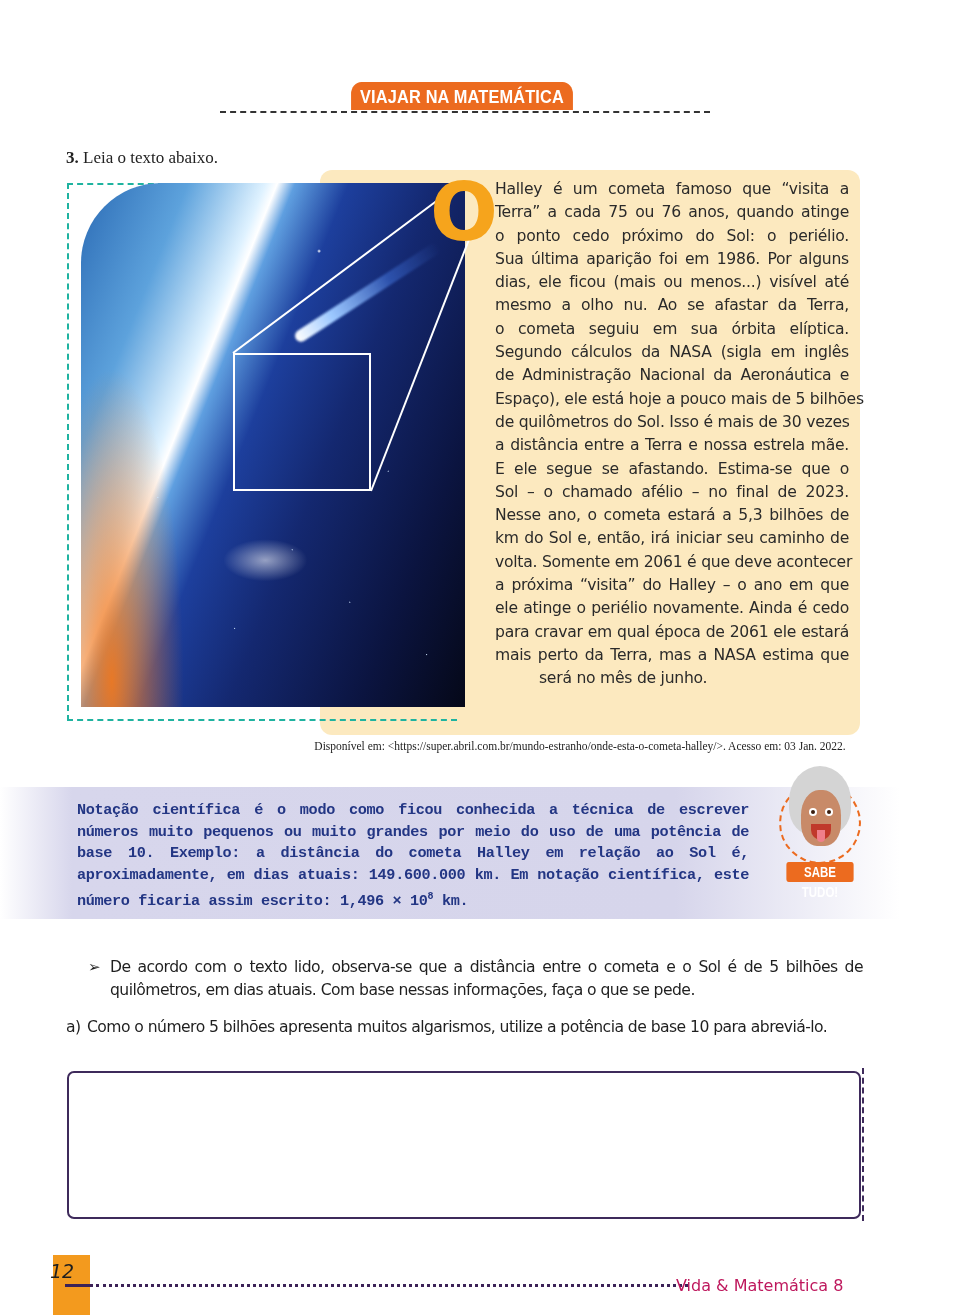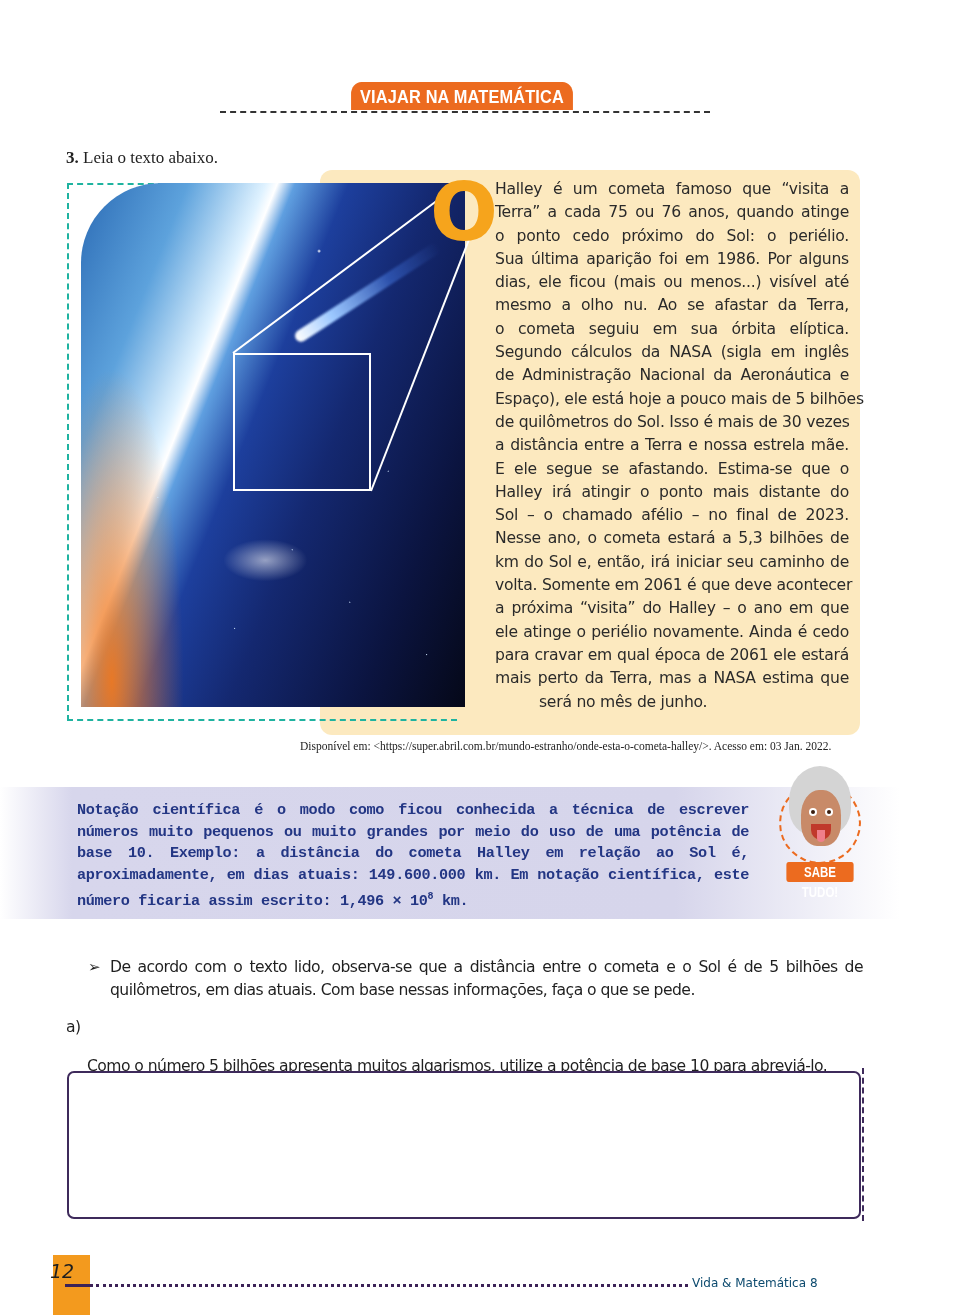--- a/index.html
+++ b/index.html
@@ -49,21 +49,21 @@
 
     .drop-cap { position: absolute; left: 430px; top: 178px; font-family: "DejaVu Sans", sans-serif;
       font-weight: bold; font-size: 80px; line-height: 70px; color: #f6a41c; }
 
     .article-text { position: absolute; left: 495px; top: 178px; width: 354px;
       font-family: "DejaVu Sans", sans-serif; font-size: 15.6px; line-height: 23.3px;
       color: #2a2a2a; text-align: justify; letter-spacing: -0.25px; }
     .article-text .line { display: block; text-align-last: justify; white-space: nowrap; }
     .article-text .line.last { text-align-last: left; margin-left: 44px; }
 
-    .source { position: absolute; left: 300px; top: 740px; width: 560px; text-align: left;
+    .source { position: absolute; left: 300px; top: 740px; width: 560px; text-align: center;
       font-family: "Liberation Serif", serif; font-size: 11.5px; color: #222; }
 
     
     .info-band { position: absolute; left: 0; top: 787px; width: 900px; height: 132px;
       background: linear-gradient(90deg, #ffffff 0%, #d7d6ec 8%, #d6d5eb 75%, #ffffff 100%); }
     .info-text { position: absolute; left: 77px; top: 800px; width: 672px;
       font-family: Liberation Mono, monospace; font-weight: bold; font-size: 15.2px; line-height: 21.5px;
       color: #233684; text-align: justify; letter-spacing: -0.35px; }
     .info-text sup { font-size: 10px; }
     .mascot { position: absolute; left: 775px; top: 764px; width: 90px; height: 120px; }
@@ -79,32 +79,32 @@
       font-family: "Liberation Sans", sans-serif; transform: scaleX(0.82); }
 
     
     .bullet-item { position: absolute; left: 88px; top: 956px; width: 775px;
       font-family: "DejaVu Sans", sans-serif; font-size: 15.6px; line-height: 23px; color: #1f1f1f; letter-spacing: -0.55px; }
     .bullet-arrow { position: absolute; left: 0; top: 0; font-size: 15px; }
     .bullet-body { margin-left: 22px; display: block; text-align: justify; }
     .sub-question { position: absolute; left: 66px; top: 1016px; width: 795px;
       font-family: "DejaVu Sans", sans-serif; font-size: 15.6px; line-height: 23px; color: #1f1f1f; letter-spacing: -0.55px; }
     .sub-question .label { position: absolute; left: 0; top: 0; }
-    .sub-question .body { display: block; margin-left: 21px; text-align: justify; margin-top: 39px; }
+    .sub-question .body { display: block; margin-left: 21px; text-align: justify; }
 
     .answer-box { position: absolute; left: 67px; top: 1071px; width: 794px; height: 148px;
       border: 2px solid #3e2a5b; border-radius: 7px; background: #fff; }
     .answer-edge { position: absolute; left: 862px; top: 1068px; height: 153px; border-left: 2px dashed #3e2a5b; }
 
     
     .page-num-block { position: absolute; left: 53px; top: 1255px; width: 37px; height: 60px; background: #f39a1e; }
     .page-num { position: absolute; left: 50px; top: 1260px; font-family: "DejaVu Sans", sans-serif; font-style: italic; font-size: 19px; color: #1f1f1f; }
     .footer-bar { position: absolute; left: 65px; top: 1284px; width: 28px; height: 3px; background: #3c2257; }
     .footer-dots { position: absolute; left: 96px; top: 1284px; width: 592px; height: 0; border-top: 3px dotted #3c2257; }
-    .footer-title { position: absolute; left: 692px; top: 1276px; font-family: "DejaVu Sans", sans-serif; font-size: 12px; color: #0c4a6e; }
+    .footer-title { position: absolute; left: 676px; top: 1276px; font-family: "DejaVu Sans", sans-serif; font-size: 16px; color: #be185d; }
   </style>
 </head>
 <body>
 
 <div class="section-header">
   <div class="section-tab">VIAJAR NA MATEMÁTICA</div>
   <div class="section-rule"></div>
 </div>
 
 <div class="question-intro">
@@ -132,21 +132,20 @@
   <span class="line">Sua última aparição foi em 1986. Por alguns</span>
   <span class="line">dias, ele ficou (mais ou menos...) visível até</span>
   <span class="line">mesmo a olho nu. Ao se afastar da Terra,</span>
   <span class="line">o cometa seguiu em sua órbita elíptica.</span>
   <span class="line">Segundo cálculos da NASA (sigla em inglês</span>
   <span class="line">de Administração Nacional da Aeronáutica e</span>
   <span class="line">Espaço), ele está hoje a pouco mais de 5 bilhões</span>
   <span class="line">de quilômetros do Sol. Isso é mais de 30 vezes</span>
   <span class="line">a distância entre a Terra e nossa estrela mãe.</span>
   <span class="line">E ele segue se afastando. Estima-se que o</span>
-  <span class="line">Halley irá atingir o ponto mais distante do</span>
   <span class="line">Sol – o chamado afélio – no final de 2023.</span>
   <span class="line">Nesse ano, o cometa estará a 5,3 bilhões de</span>
   <span class="line">km do Sol e, então, irá iniciar seu caminho de</span>
   <span class="line">volta. Somente em 2061 é que deve acontecer</span>
   <span class="line">a próxima “visita” do Halley – o ano em que</span>
   <span class="line">ele atinge o periélio novamente. Ainda é cedo</span>
   <span class="line">para cravar em qual época de 2061 ele estará</span>
   <span class="line">mais perto da Terra, mas a NASA estima que</span>
   <span class="line last">será no mês de junho.</span>
 </div>

